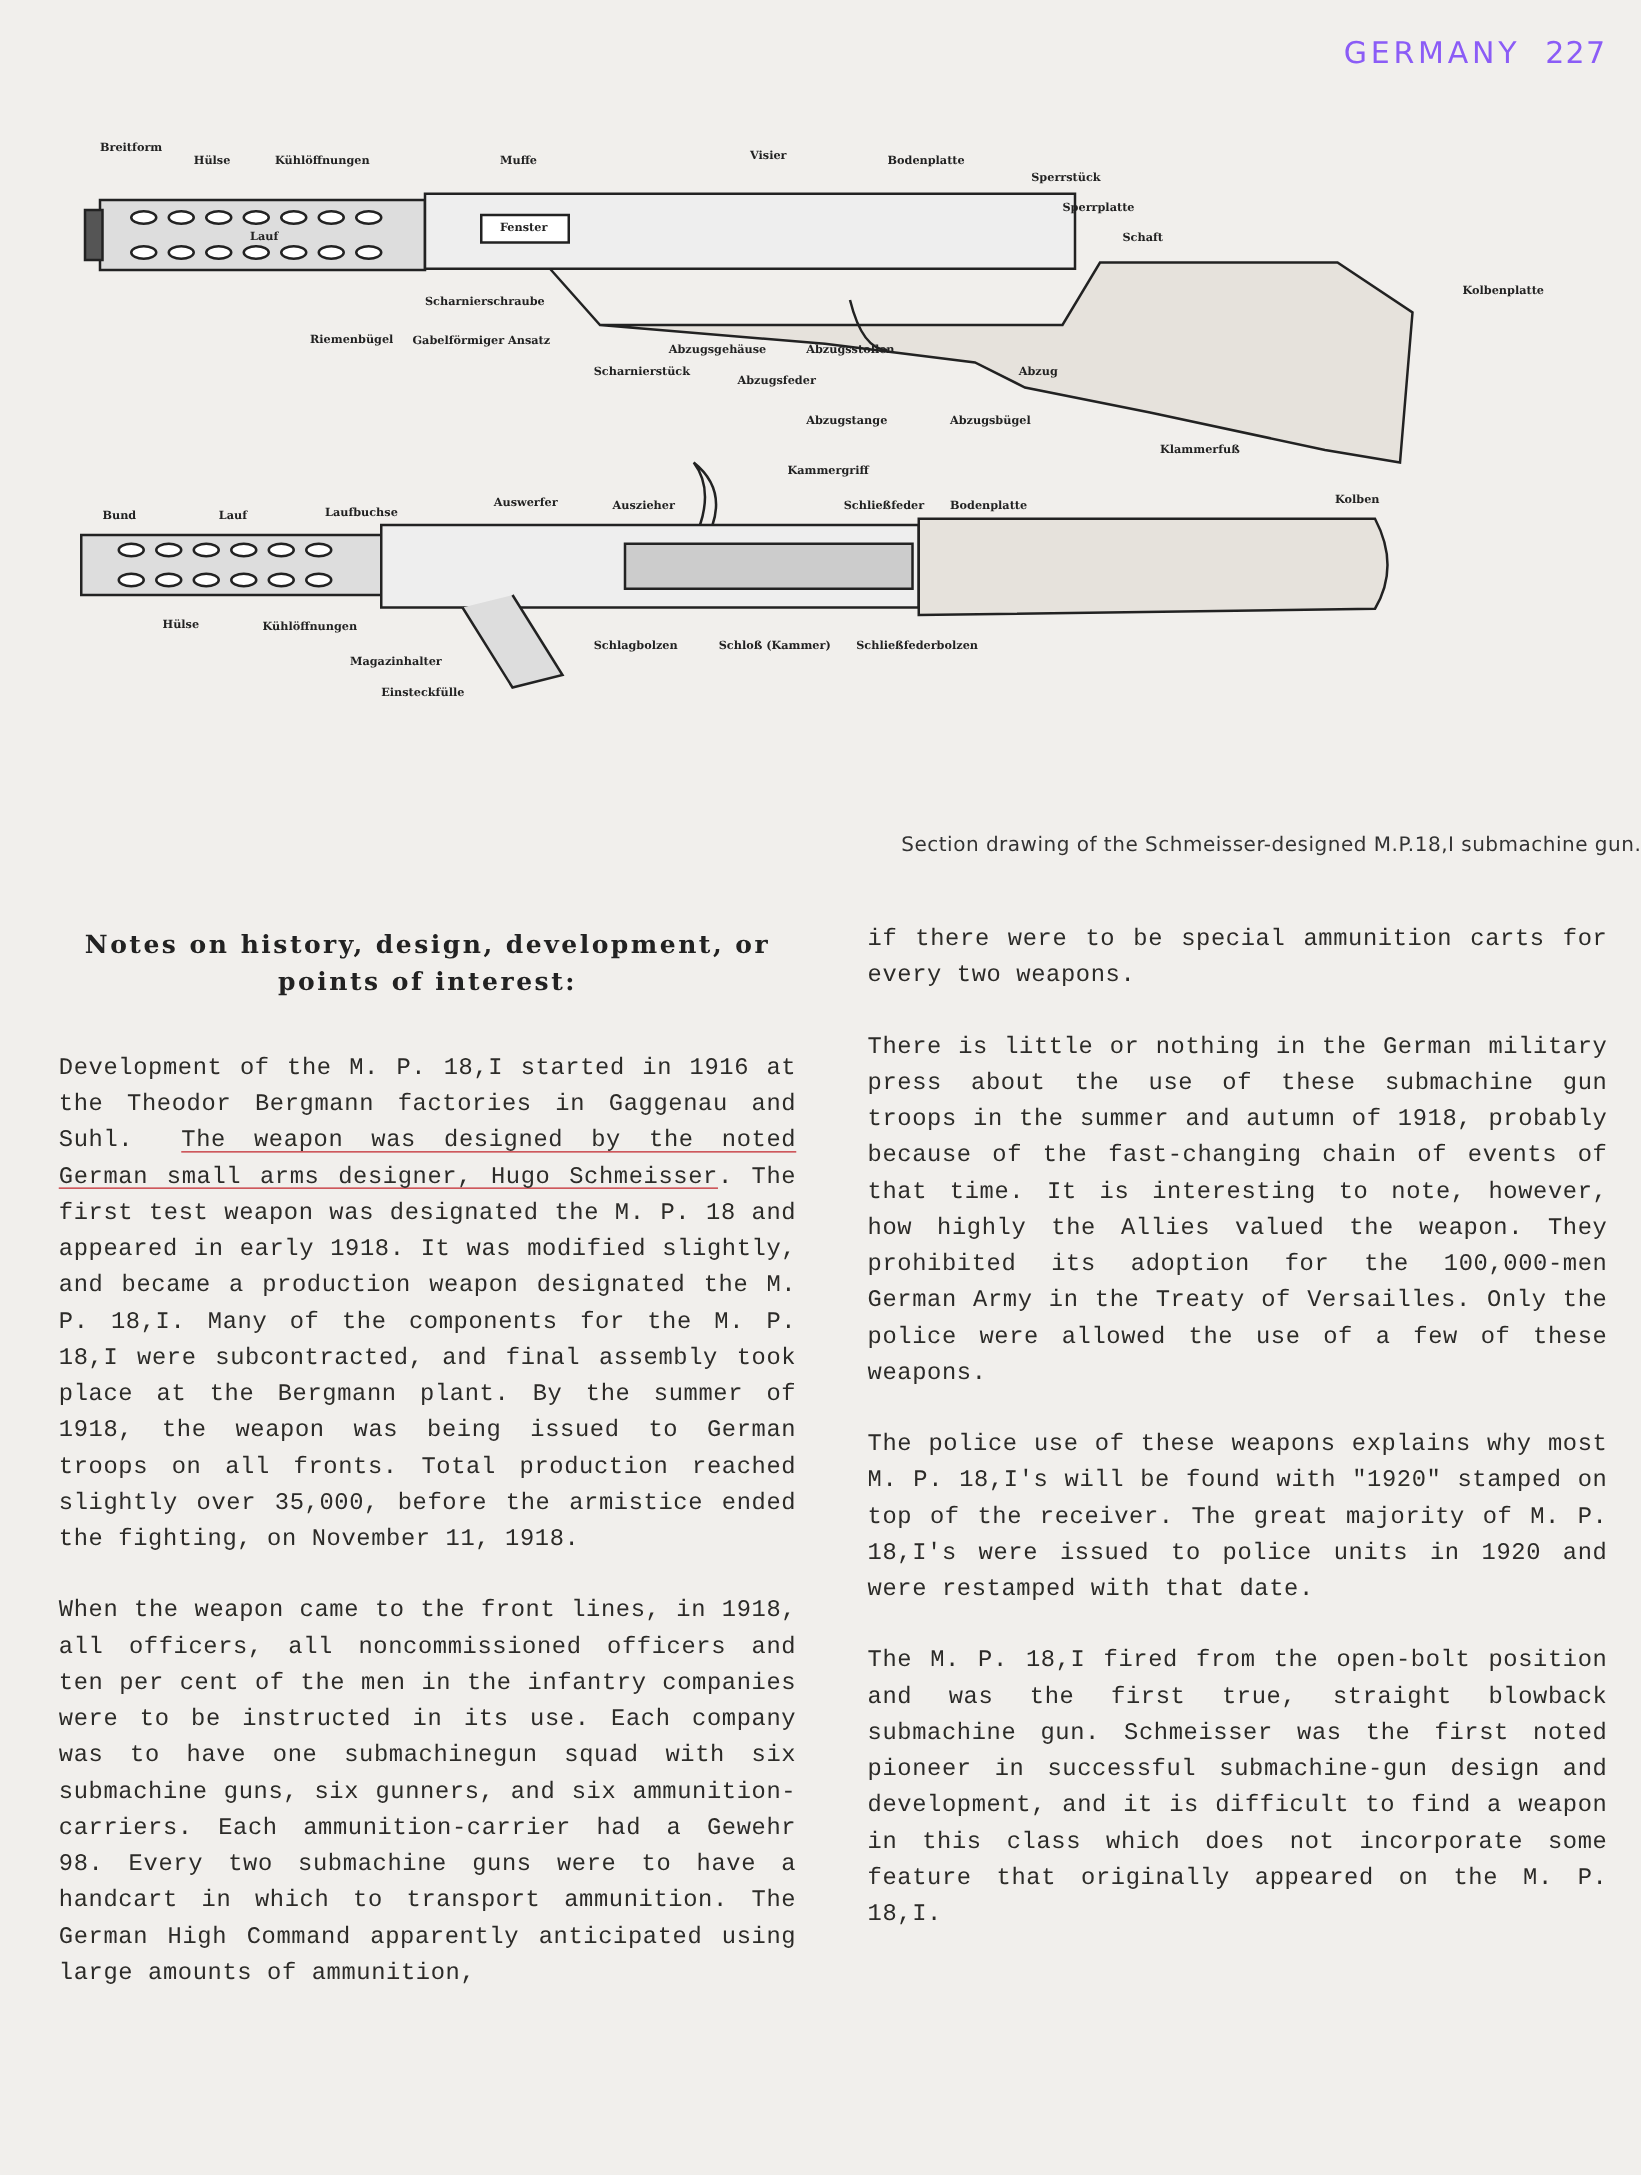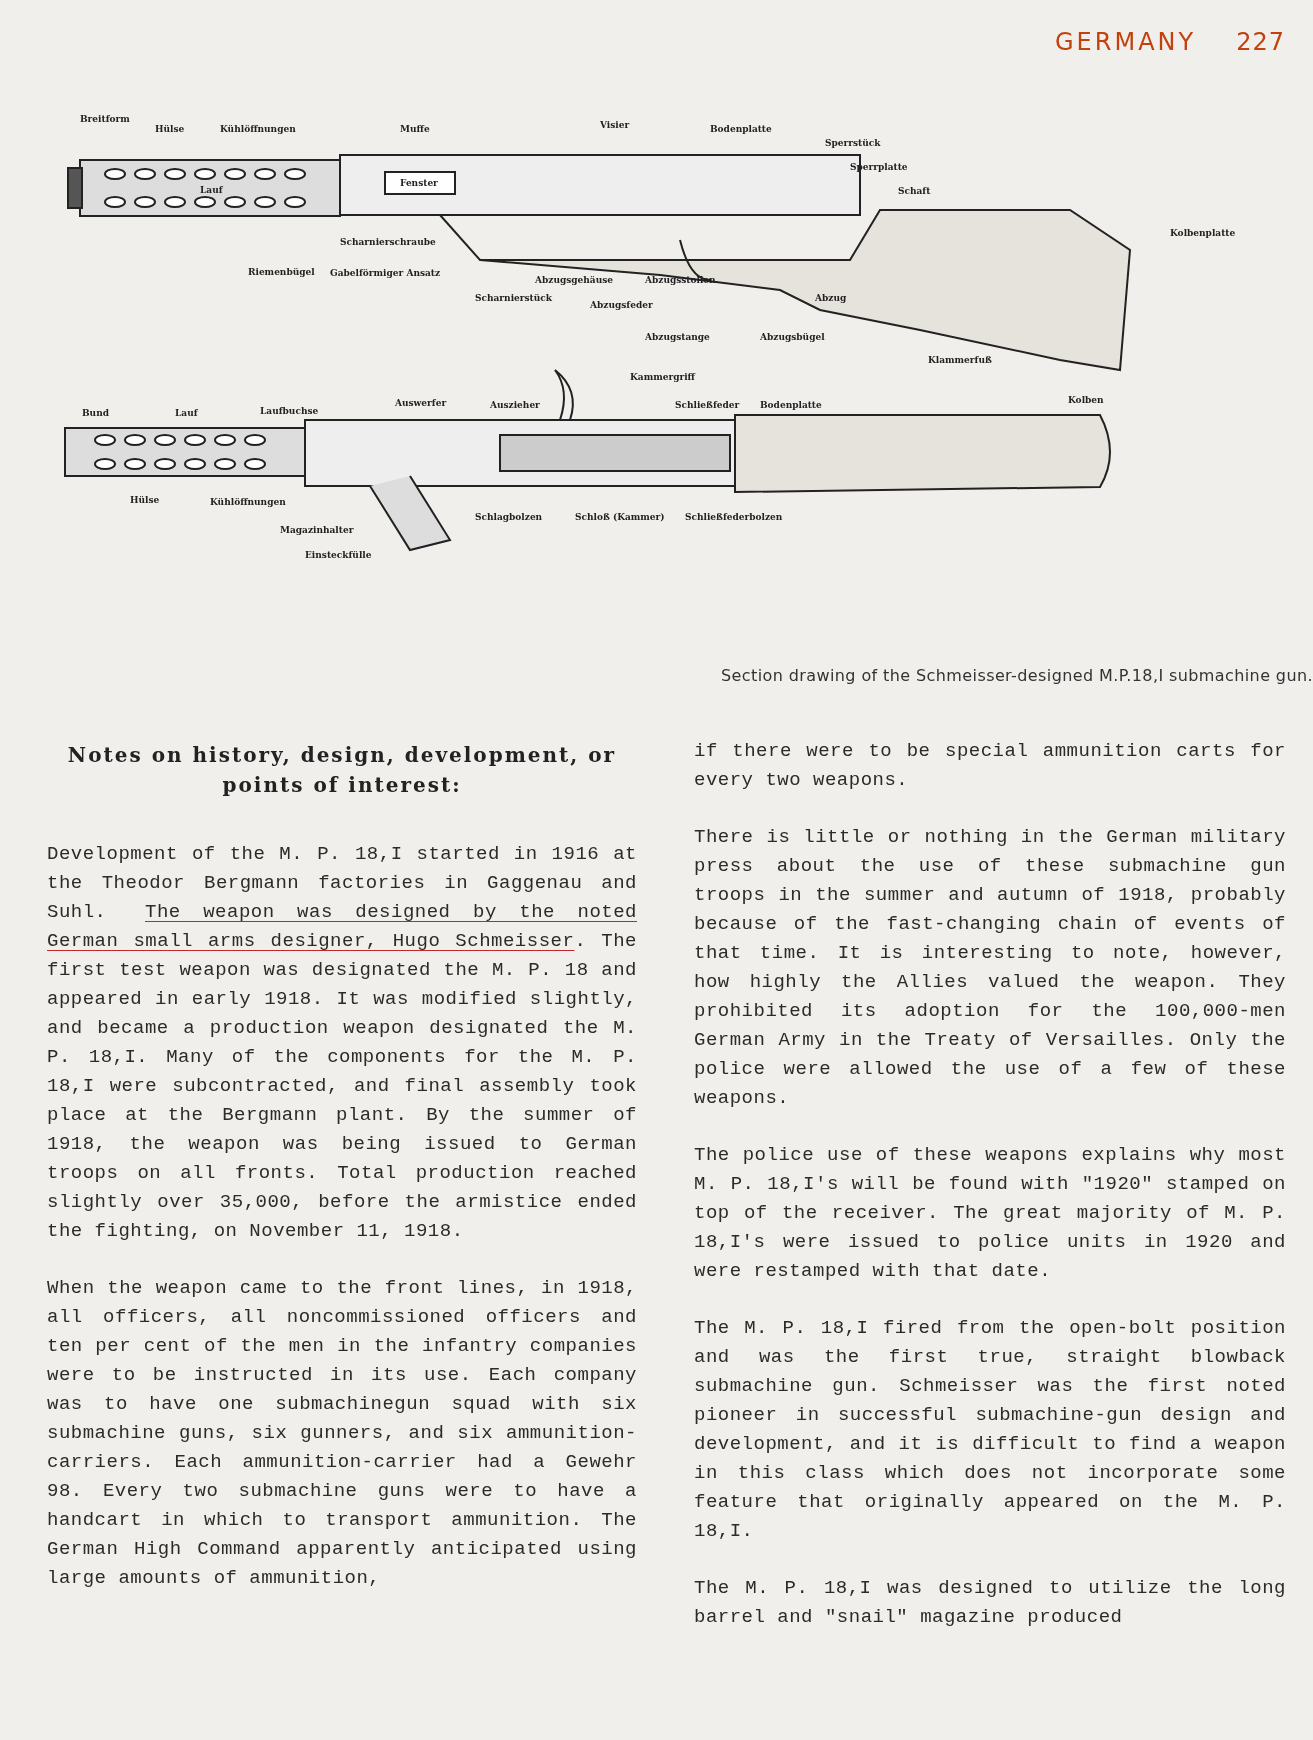--- a/index.html
+++ b/index.html
@@ -1,18 +1,18 @@
 <!DOCTYPE html>
 <html><head>
 <meta charset="utf-8">
 <style>
   html, body { margin:0; padding:0; }
   body { width:1313px; height:1740px; background:#f1efec; position:relative; overflow:hidden;
     font-family:"DejaVu Sans", sans-serif; color:#2b2a28; }
-  .header { position:absolute; top:28px; right:28px; display:flex; gap:40px; font-size:24px; letter-spacing:3px; color:#c2410c; }
+  .header { position:absolute; top:28px; right:28px; display:flex; gap:20px; font-size:24px; letter-spacing:3px; color:#8b5cf6; }
   .header .pn { letter-spacing:1px; }
   .fig { position:absolute; left:60px; top:110px; width:1200px; height:540px; }
   .lbl { position:absolute; font-family:"DejaVu Serif", serif; font-size:9px; font-weight:bold; color:#222; white-space:nowrap; }
   .caption { position:absolute; top:666px; left:0; width:1313px; text-align:right; font-size:16px; color:#333; letter-spacing:0.4px; }
   .col { position:absolute; font-family:"Liberation Mono", monospace; font-size:19px; line-height:29px; color:#2c2b28; text-align:justify; letter-spacing:0.5px; }
   .col p { margin:0 0 28px 0;font-family:Liberation Mono, monospace; }
   .left { left:47px; top:740px; width:590px; }
   .right { left:694px; top:737px; width:592px; }
   .notes-title { font-family:"DejaVu Serif", serif; font-weight:bold; font-size:20px; line-height:30px; letter-spacing:2px; margin-bottom:40px; color:#222; text-align:center; }
   .ul { text-decoration:underline; text-decoration-color:#c2272d; text-underline-offset:4px;margin-left:16px; }
@@ -122,14 +122,13 @@
   <div class="notes-title">Notes on history, design, development, or points of interest:</div>
   <p><span>Development of the M. P. 18,I started in 1916 at the Theodor Bergmann factories in Gaggenau and Suhl. </span><span class="ul">The weapon was designed by the noted German small arms designer, Hugo Schmeisser</span><span>. The first test weapon was designated the M. P. 18 and appeared in early 1918. It was modified slightly, and became a production weapon designated the M. P. 18,I. Many of the components for the M. P. 18,I were subcontracted, and final assembly took place at the Bergmann plant. By the summer of 1918, the weapon was being issued to German troops on all fronts. Total production reached slightly over 35,000, before the armistice ended the fighting, on November 11, 1918.</span></p>
   <p>When the weapon came to the front lines, in 1918, all officers, all noncommissioned officers and ten per cent of the men in the infantry companies were to be instructed in its use. Each company was to have one submachinegun squad with six submachine guns, six gunners, and six ammunition-carriers. Each ammunition-carrier had a Gewehr 98. Every two submachine guns were to have a handcart in which to transport ammunition. The German High Command apparently anticipated using large amounts of ammunition,</p>
 </div>
 
 <div class="col right">
   <p>if there were to be special ammunition carts for every two weapons.</p>
   <p>There is little or nothing in the German military press about the use of these submachine gun troops in the summer and autumn of 1918, probably because of the fast-changing chain of events of that time. It is interesting to note, however, how highly the Allies valued the weapon. They prohibited its adoption for the 100,000-men German Army in the Treaty of Versailles. Only the police were allowed the use of a few of these weapons.</p>
   <p>The police use of these weapons explains why most M. P. 18,I's will be found with "1920" stamped on top of the receiver. The great majority of M. P. 18,I's were issued to police units in 1920 and were restamped with that date.</p>
   <p>The M. P. 18,I fired from the open-bolt position and was the first true, straight blowback submachine gun. Schmeisser was the first noted pioneer in successful submachine-gun design and development, and it is difficult to find a weapon in this class which does not incorporate some feature that originally appeared on the M. P. 18,I.</p>
-  <p>The M. P. 18,I was designed to utilize the long barrel and "snail" magazine produced</p>
 </div>
 
 </body></html>

